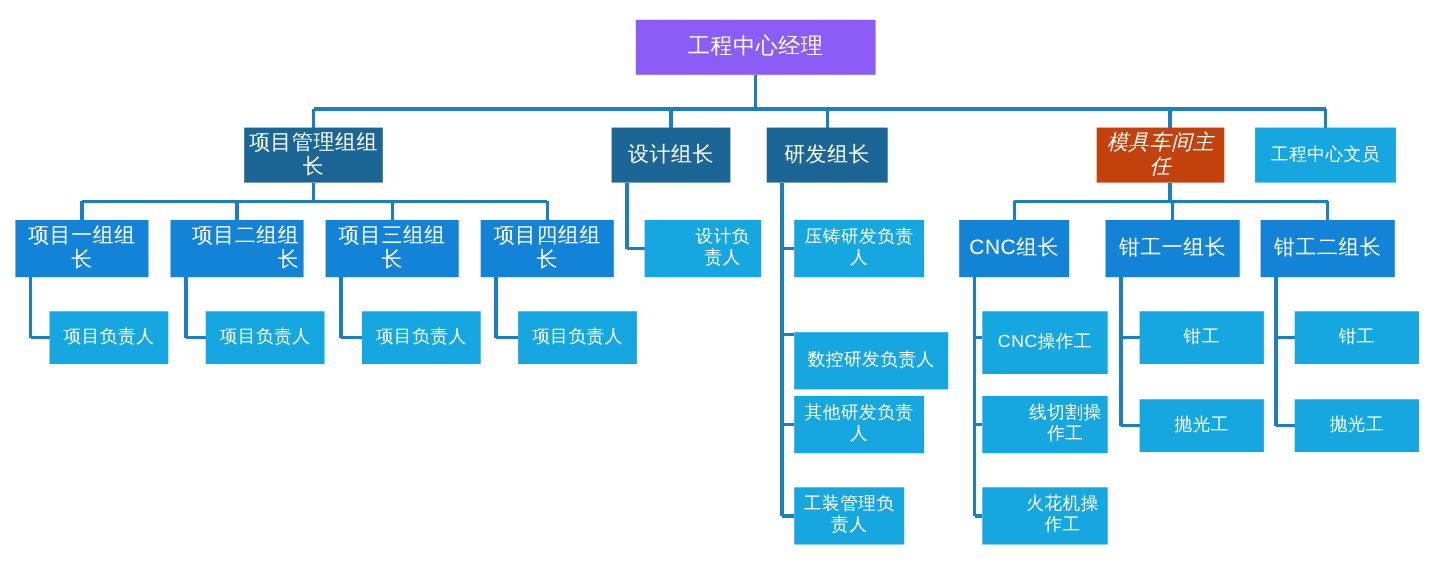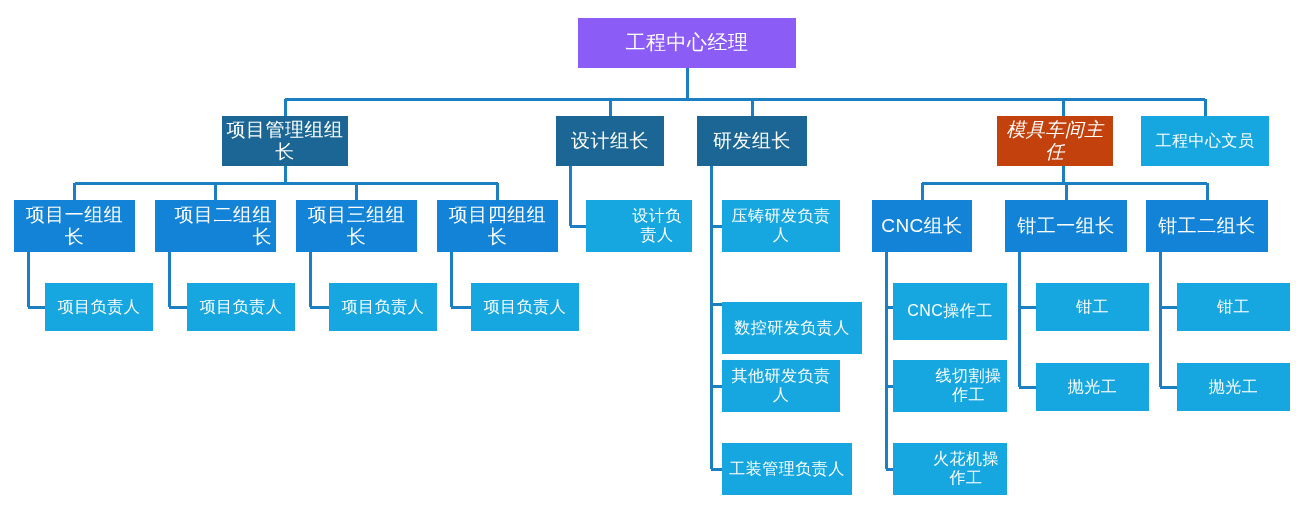--- a/index.html
+++ b/index.html
@@ -126,21 +126,21 @@
       </div>
       <div class="node lvl-cyan" style="left: 722px; top: 200px; width: 118px; height: 52px; background: rgb(22, 167, 224);">
         <span>压铸研发负责人</span>
       </div>
       <div class="node lvl-cyan" style="left: 722px; top: 278px; width: 140px; height: 52px; background: rgb(22, 167, 224); margin-top: 24px;">
         <span>数控研发负责人</span>
       </div>
       <div class="node lvl-cyan" style="left: 722px; top: 360px; width: 118px; height: 52px; background: rgb(22, 167, 224);">
         <span>其他研发负责人</span>
       </div>
-      <div class="node lvl-cyan" style="left: 722px; top: 443px; width: 130px; height: 52px; background: rgb(22, 167, 224); justify-content: center;">
+      <div class="node lvl-cyan" style="left: 722px; top: 443px; width: 100px; height: 52px; background: rgb(22, 167, 224); justify-content: center;">
         <span>工装管理负责人</span>
       </div>
       <div class="node lvl-three" style="left: 872px; top: 200px; width: 100px; height: 52px; background: rgb(18, 131, 214);">
         <span>CNC组长</span>
       </div>
       <div class="node lvl-three" style="left: 1005px; top: 200px; width: 122px; height: 52px; background: rgb(18, 131, 214);">
         <span>钳工一组长</span>
       </div>
       <div class="node lvl-three" style="left: 1146px; top: 200px; width: 122px; height: 52px; background: rgb(18, 131, 214);">
         <span>钳工二组长</span>

